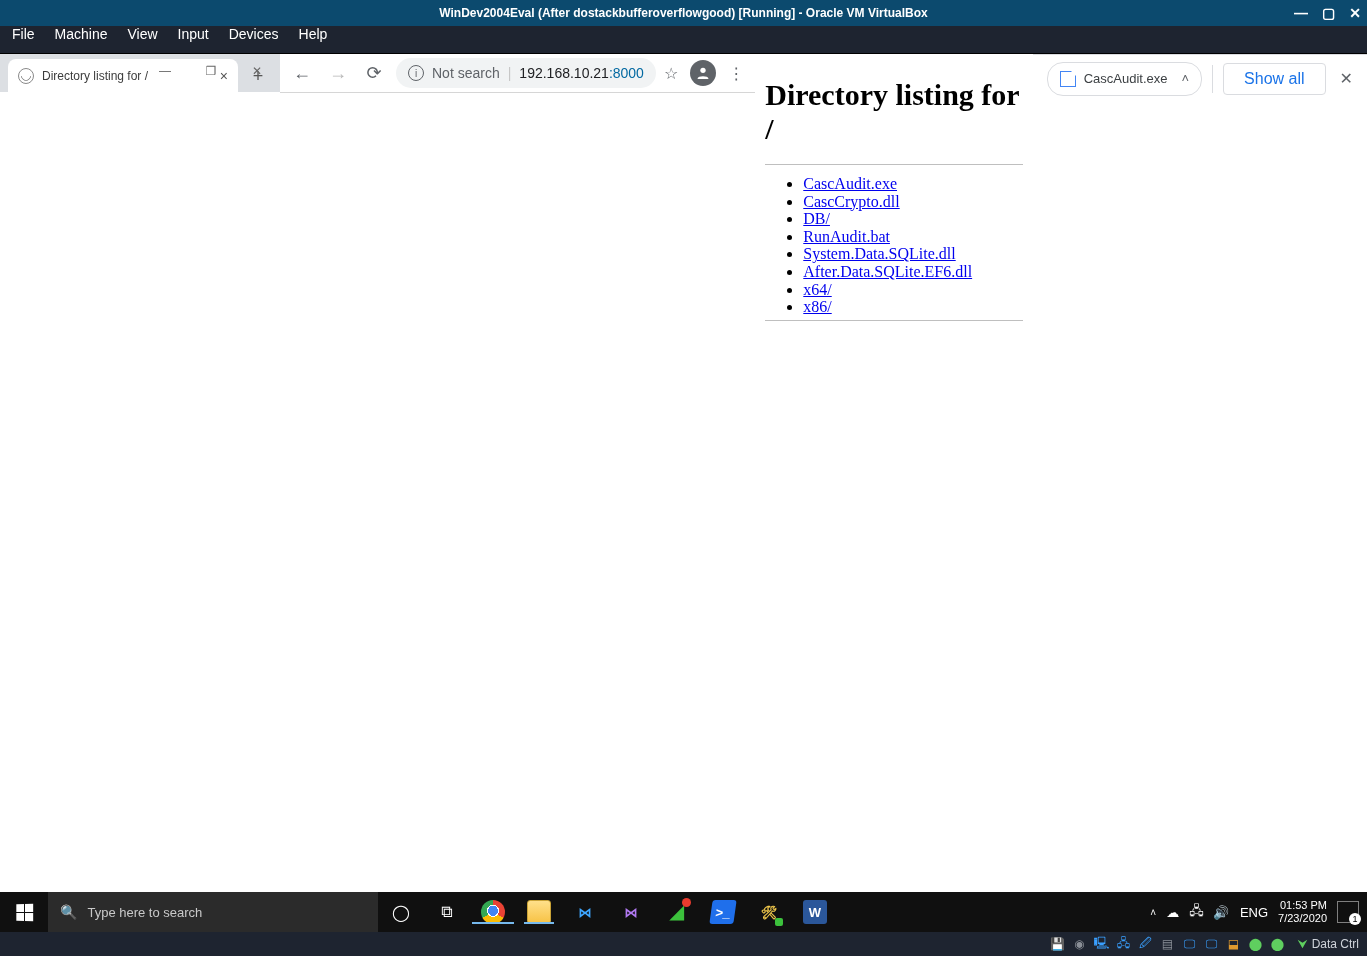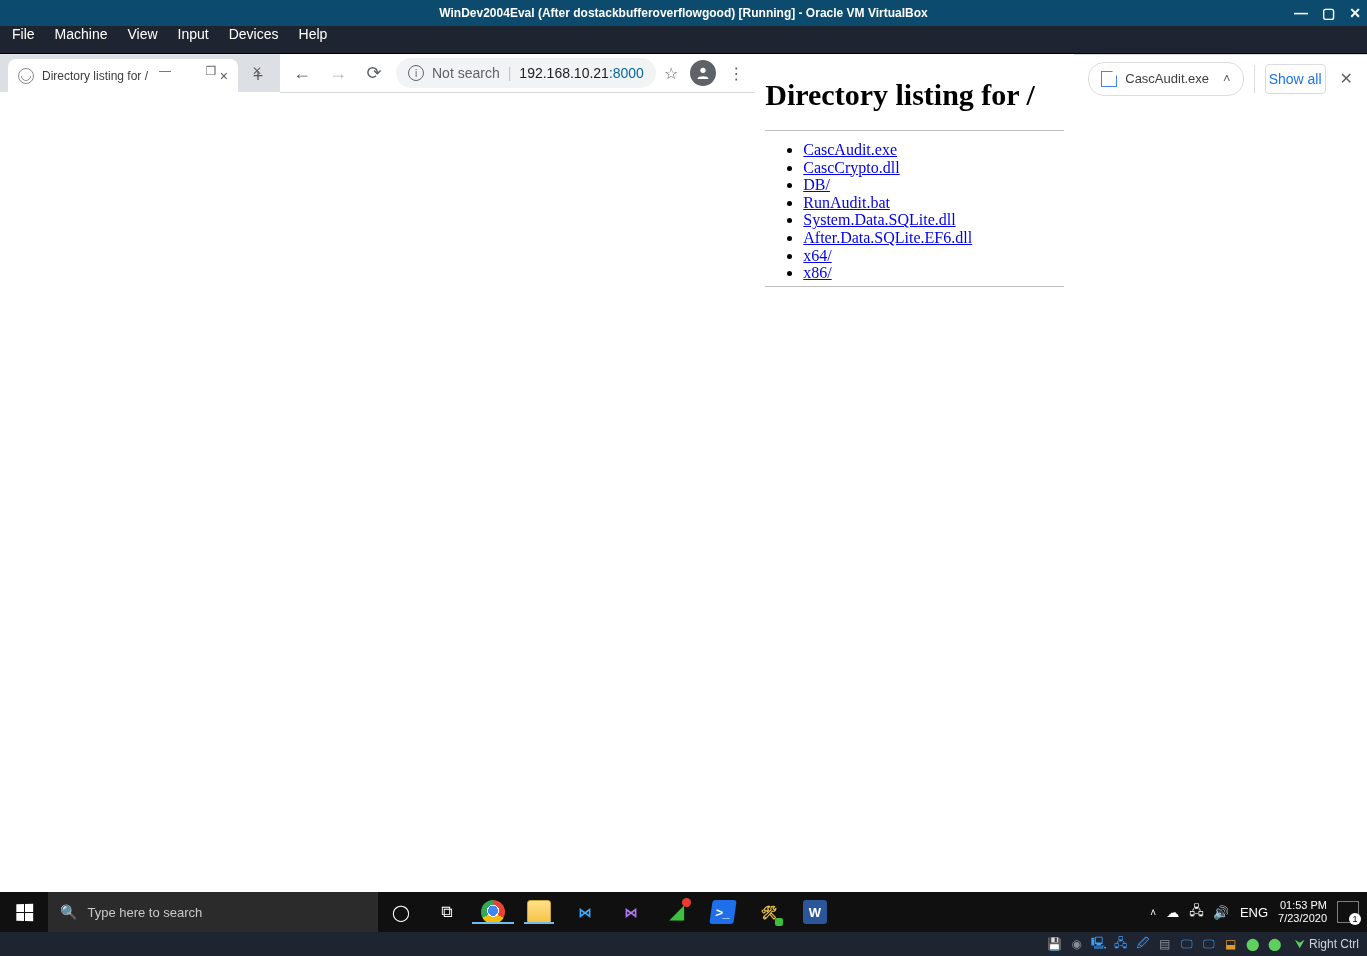--- a/index.html
+++ b/index.html
@@ -91,21 +91,21 @@
     display:flex; align-items:center; padding:0 14px; font-size:13px; color:#3c4043;
   }
   .dlitem {
     height:34px; border:1px solid #dadce0; border-radius:16px; display:flex;
     align-items:center; padding:0 12px; gap:8px;
   }
   .dlitem .ficon { width:16px;height:16px;border:1px solid #4285f4; position:relative; background:linear-gradient(#fff,#fff);}
   .dlitem .ficon::before{content:"";position:absolute;top:-1px;right:-1px;width:0;height:0;border-left:5px solid transparent;border-top:5px solid #fff;}
   .dlitem .chev { margin-left:6px;color:#5f6368; }
   .dlshelf .spacer { flex:1; }
-  .showall { border:1px solid #dadce0; border-radius:4px; padding:6px 3px; font-size:14px;color:#1a73e8;}
+  .showall { border:1px solid #dadce0; border-radius:4px; padding:6px 20px; font-size:16px;color:#1a73e8;}
   .dlclose { margin-left:14px; color:#5f6368; font-size:16px; }
 
   
   .taskbar {
     height:40px; background:#101010; display:flex; align-items:center;
     color:#fff; font-size:13px;
   }
   .startbtn { width:48px;height:40px;display:flex;align-items:center;justify-content:center; }
   .winlogo { width:17px;height:17px;display:grid;grid-template:1fr 1fr/1fr 1fr;gap:1px; transform:perspective(40px) rotateY(-8deg);}
   .winlogo div{background:#fff;}
@@ -294,15 +294,15 @@
   <span class="sicon si-blue">🖧</span>
   <span class="sicon si-blue">🖉</span>
   <span class="sicon si-grey">▤</span>
   <span class="sicon si-blue">🖵</span>
   <span class="sicon si-blue">🖵</span>
   <span class="sicon si-orange">⬓</span>
   <span class="sicon si-green">⬤</span>
   <span class="sicon si-green">⬤</span>
   <span class="hostkey">
     <span class="si-green">⮟</span>
-    <span>Right Ctrl</span>
+    <span>Data Ctrl</span>
   </span>
 </div>
 
 </body></html>

